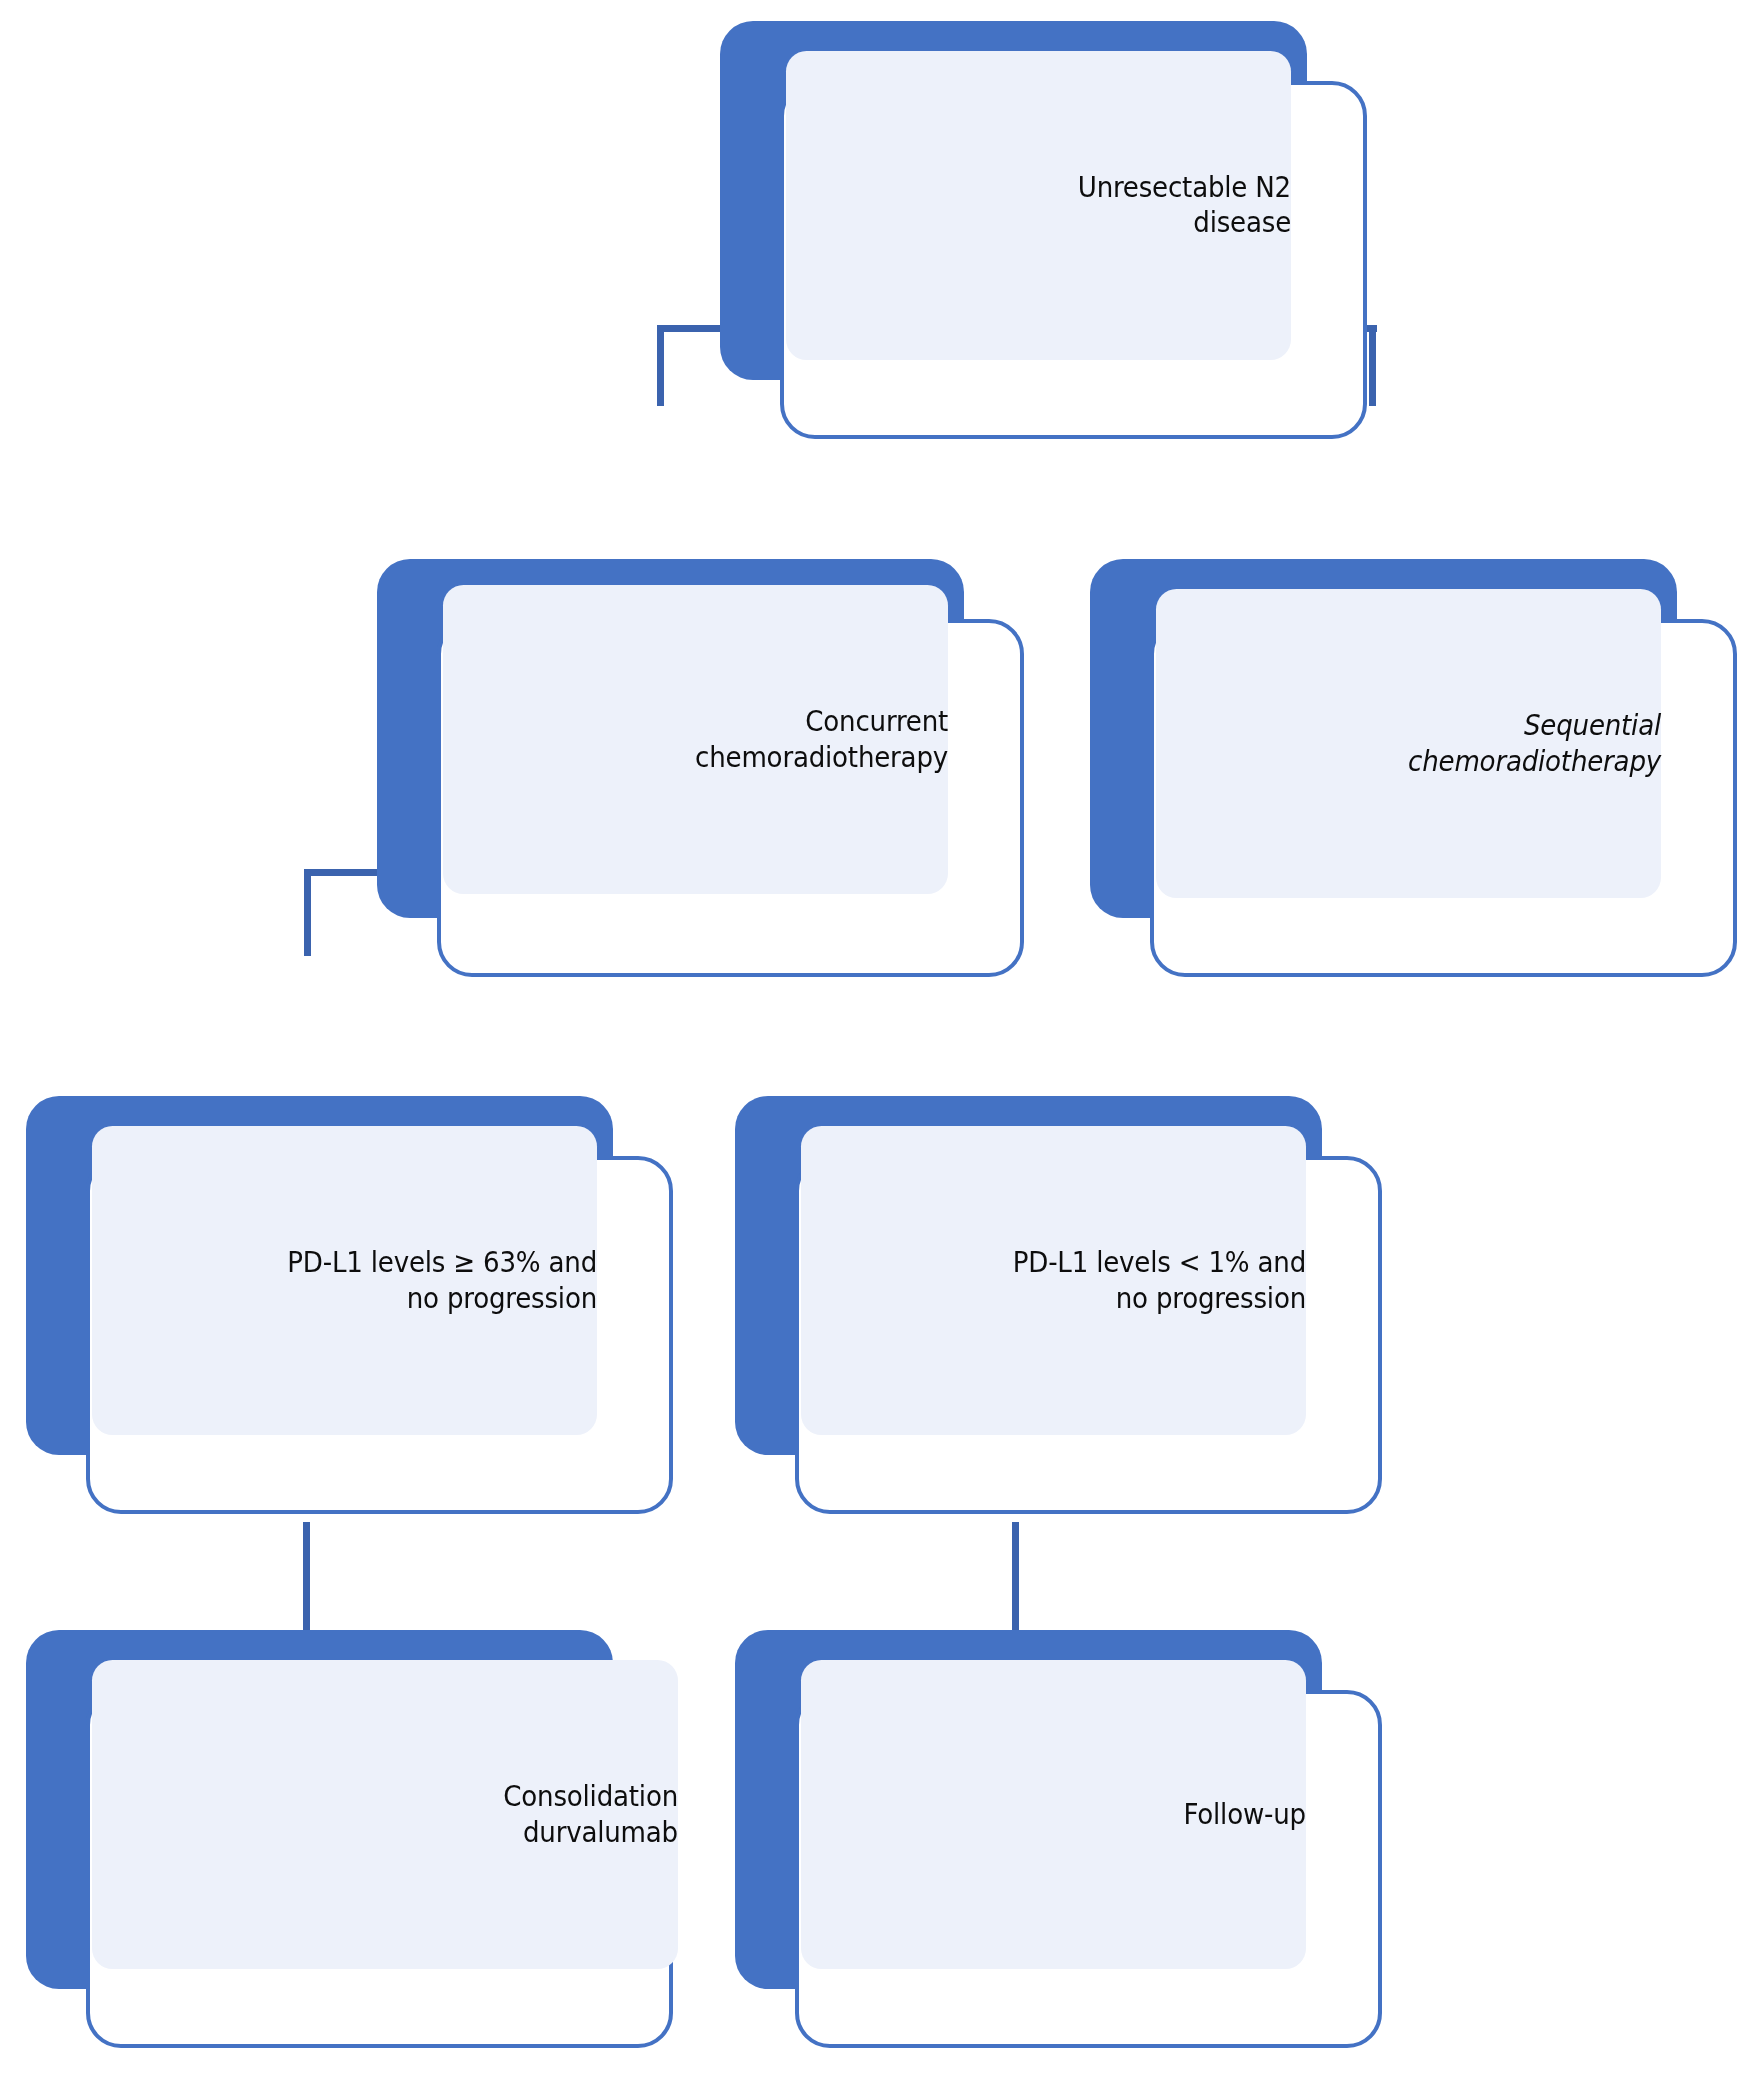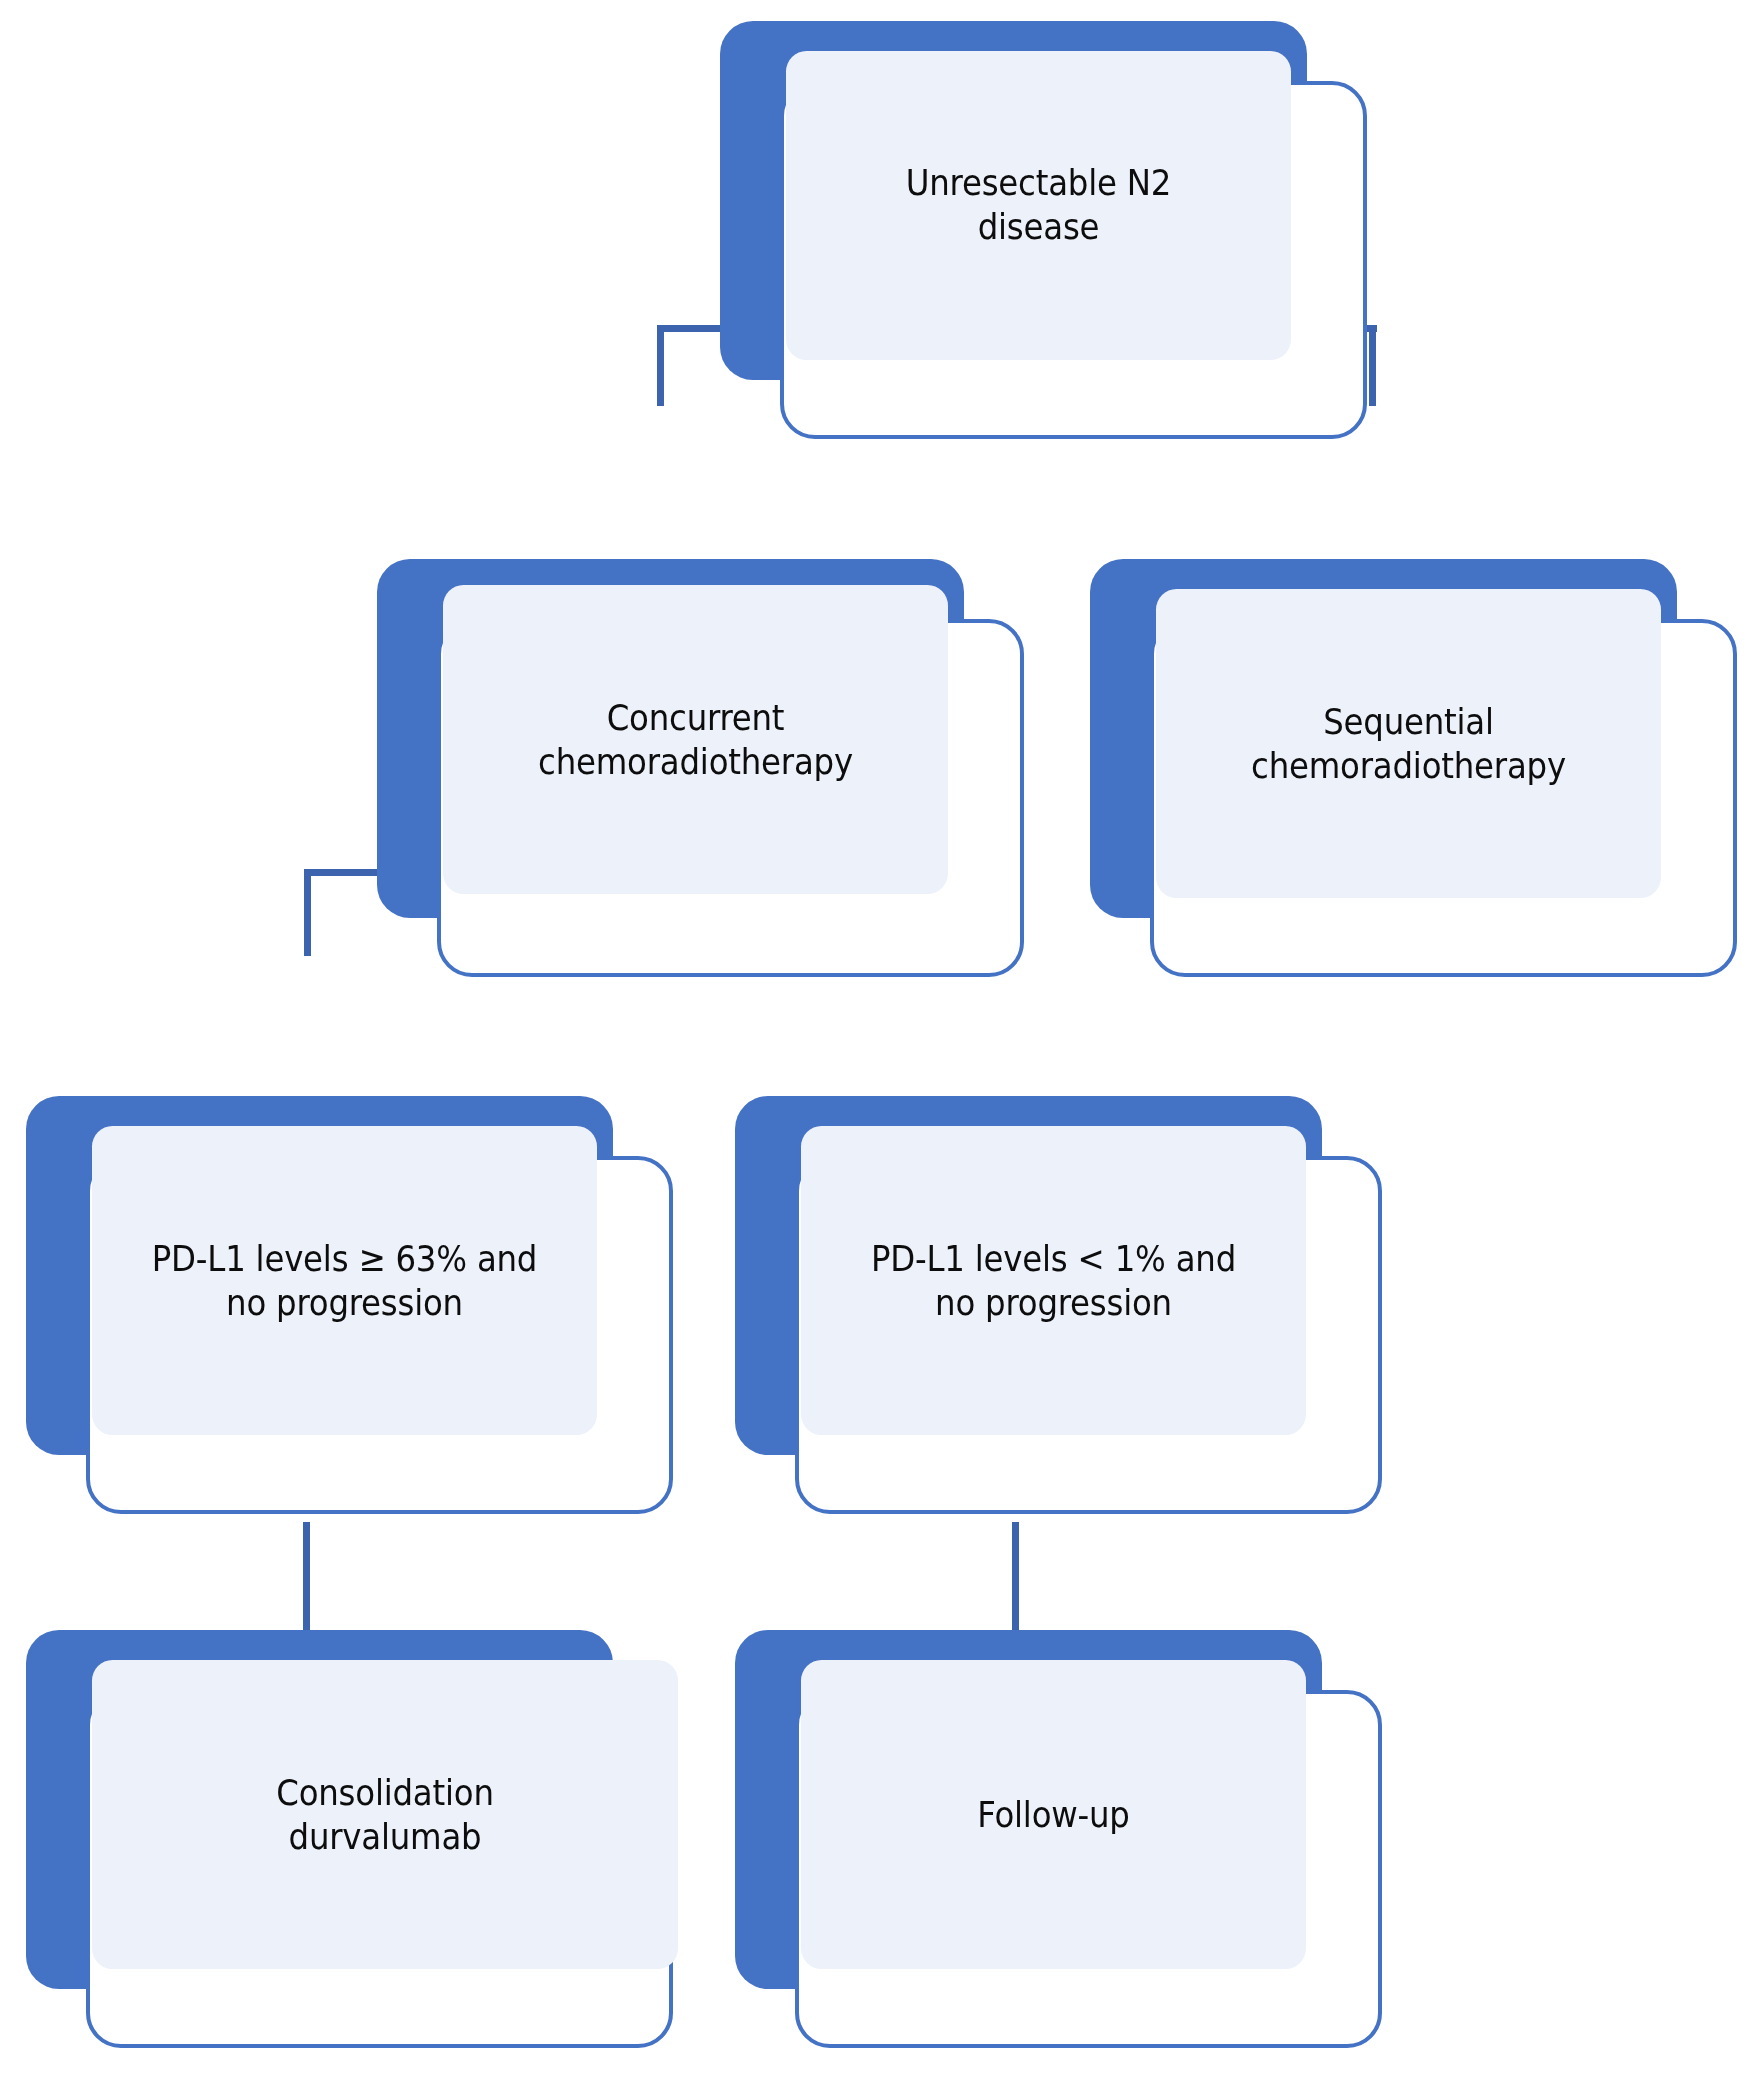--- a/index.html
+++ b/index.html
@@ -53,23 +53,23 @@
     position: absolute;
     background: #EDF1FA;
     border-radius: 20.5px;
     display: flex;
     align-items: center;
     justify-content: center;
     box-sizing: border-box;
   }
   .node .label {
     color: #0d0d0d;
-    font-size: 36px;
+    font-size: 29px;
     line-height: 1.22;
-    text-align: center;
+    text-align: right;
     white-space: pre-line;
     letter-spacing: -0.2px;
     width: 112%;
   }
 </style>
 </head>
 <body>
 
 <div id="canvas">
 
@@ -100,21 +100,21 @@
     <div class="outline" style="left:60px; top:60px; width:587px; height:358px;"></div>
     <div class="panel" style="left:66px; top:26px; width:505px; height:309px;">
       <span class="label">Concurrent
 chemoradiotherapy</span>
     </div>
   </div>
 
   <div class="node" style="left:1090px; top:559px; width:647px; height:418px;">
     <div class="plate" style="width:587px; height:359px;"></div>
     <div class="outline" style="left:60px; top:60px; width:587px; height:358px;"></div>
-    <div class="panel" style="left:66px; top:30px; width:505px; height:309px;">
+    <div class="panel" style="left:66px; top:30px; width:505px; height:309px;font-style:italic;">
       <span class="label">Sequential
 chemoradiotherapy</span>
     </div>
   </div>
 
   <div class="node" style="left:26px; top:1096px; width:647px; height:418px;">
     <div class="plate" style="width:587px; height:359px;"></div>
     <div class="outline" style="left:60px; top:60px; width:587px; height:358px;"></div>
     <div class="panel" style="left:66px; top:30px; width:505px; height:309px;">
       <span class="label">PD-L1 levels ≥ 63% and

